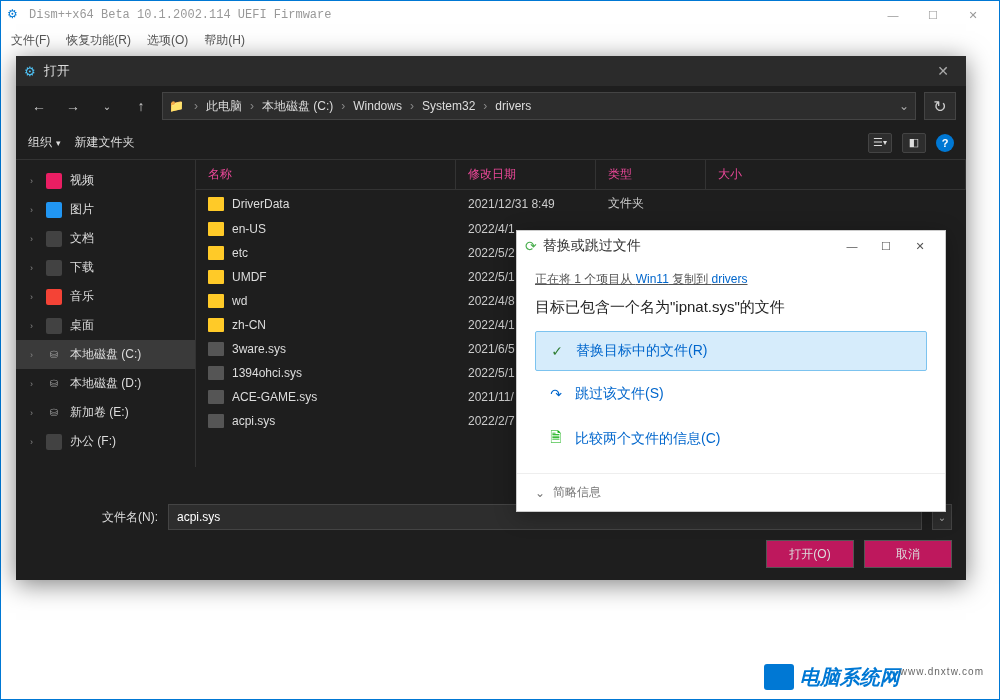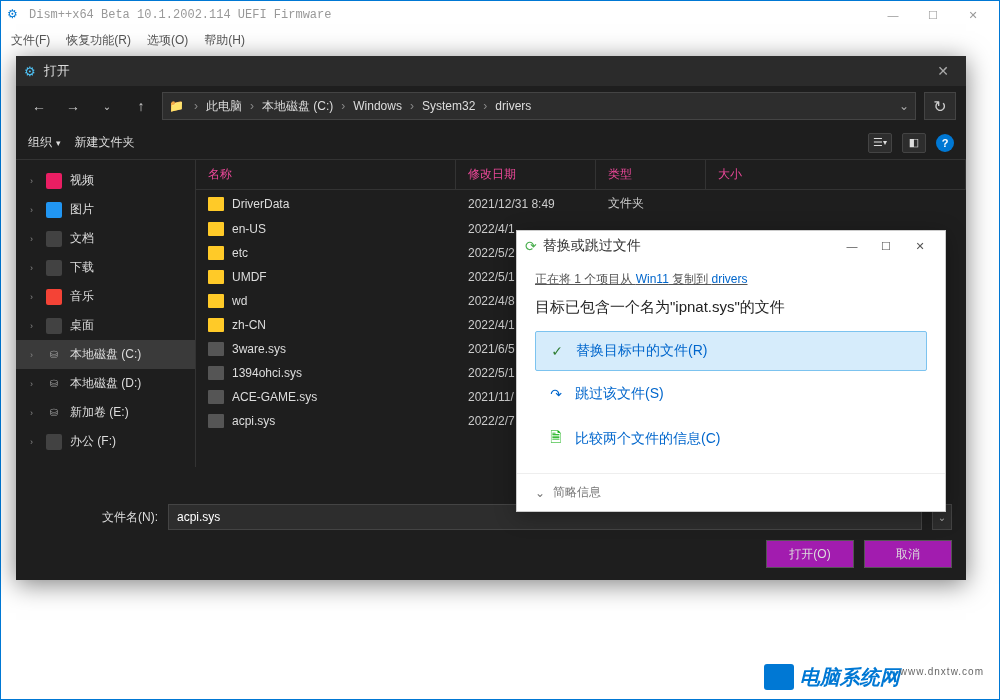--- a/index.html
+++ b/index.html
@@ -57,21 +57,21 @@
 .list-row .fic { width: 16px; height: 14px; background: #ffca28; border-radius: 1px; }
 .list-row .fic.file { background: #555; position: relative; }
 .list-row .col-date, .list-row .col-type, .list-row .col-size { padding-left: 12px; color: #ccc; }
 
 .fd-footer { background: #1e1e1e; padding: 8px 14px 12px; }
 .fname-row { display: flex; align-items: center; gap: 10px; margin-bottom: 10px; margin-top: 29px; }
 .fname-row label { font-size: 12px; color: #ddd; min-width: 128px; text-align: right; }
 .fname-row .fname-input { flex: 1; height: 26px; background: #2d2d2d; border: 1px solid #444; color: #fff; padding: 0 8px; font-size: 12px; display: flex; align-items: center; }
 .fname-row .dropdown-btn { width: 20px; height: 26px; background: #2d2d2d; border: 1px solid #444; color: #aaa; display:flex; align-items:center; justify-content:center; font-size:10px; }
 .btn-row { display: flex; justify-content: flex-end; gap: 10px; }
-.btn-row button { width: 88px; height: 28px; background: #a21caf; border: 1px solid #555; color: #ddd; font-size: 12px; }
+.btn-row button { width: 88px; height: 28px; background: #be185d; border: 1px solid #555; color: #ddd; font-size: 12px; }
 
 
 .conflict-dialog { position: absolute; left: 516px; top: 230px; width: 430px; background: #fff; border: 1px solid #ccc; box-shadow: 0 4px 20px rgba(0,0,0,0.3); font-size: 13px; color: #333; }
 .cd-titlebar { height: 30px; display: flex; align-items: center; padding: 0 8px; }
 .cd-titlebar .icon { color: #4caf50; margin-right: 6px; font-size: 14px; }
 .cd-titlebar .title { flex: 1; font-size: 14px; }
 .cd-titlebar .win-btn { width: 34px; text-align: center; color: #555; font-size: 11px; }
 .cd-body { padding: 10px 18px 8px; }
 .cd-status { font-size: 12px; color: #555; margin-bottom: 10px; text-decoration: underline; }
 .cd-status .lk { color: #0066cc; }

